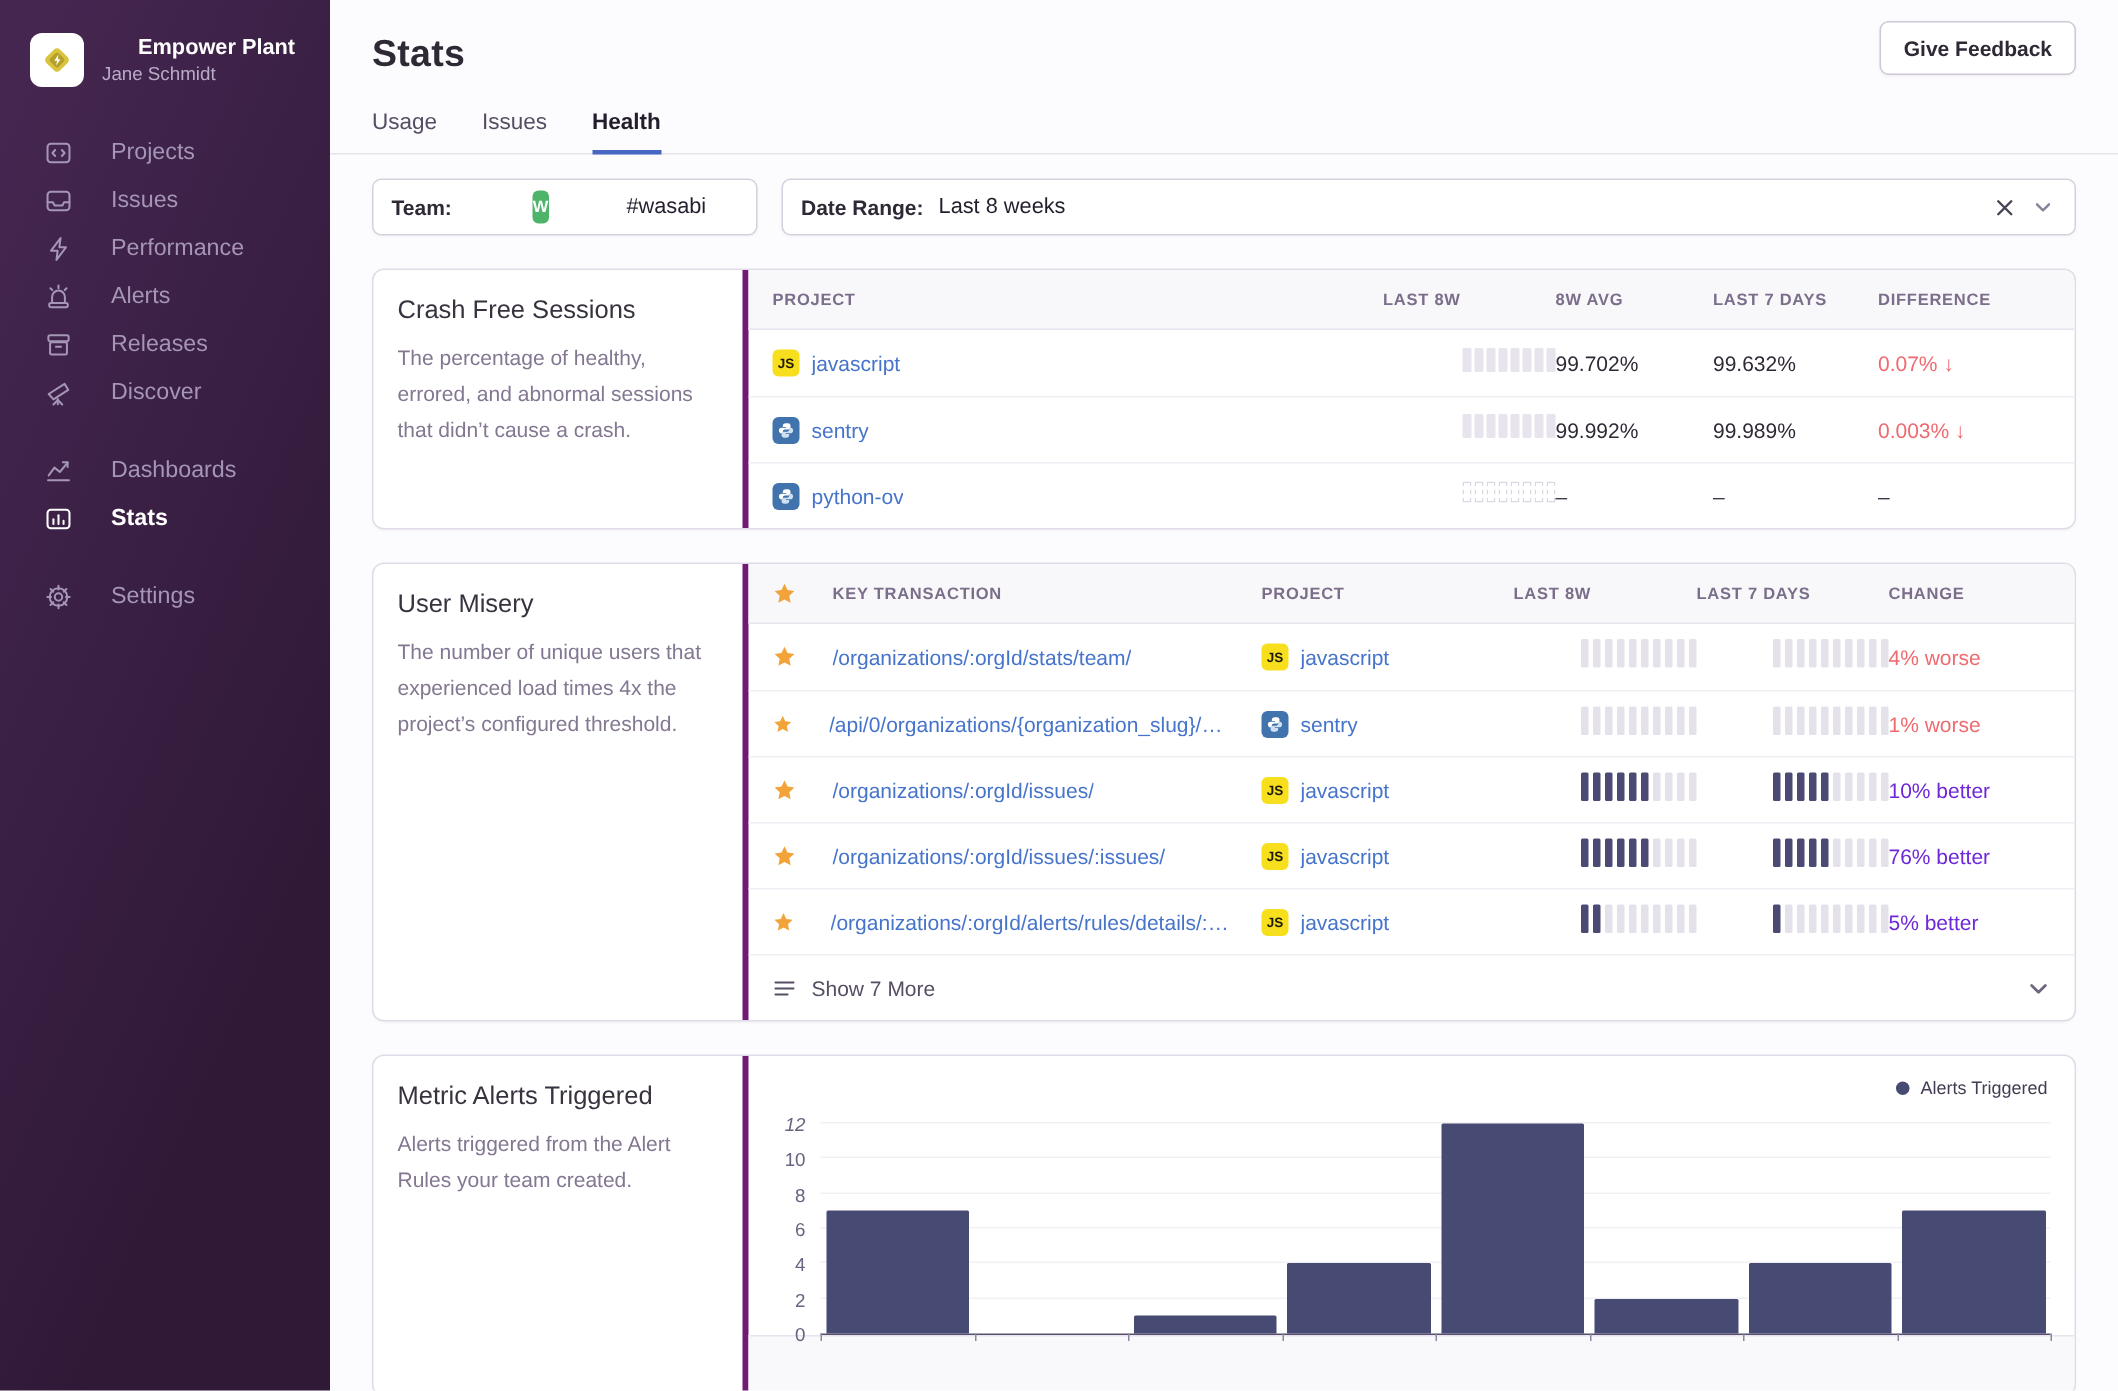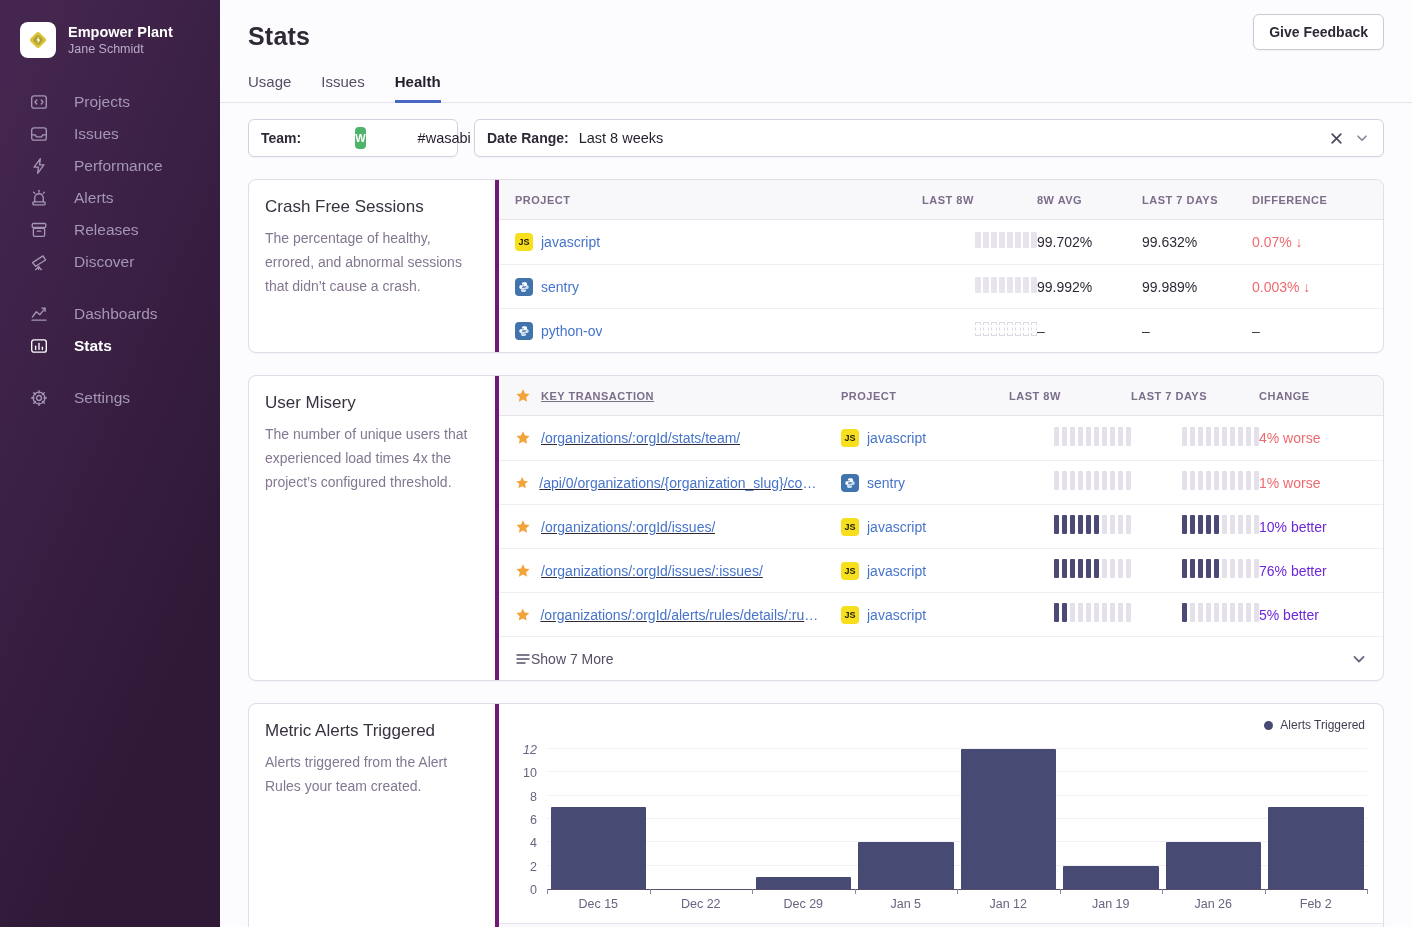--- a/index.html
+++ b/index.html
@@ -4,21 +4,21 @@
 <style>
   * { box-sizing: border-box; margin: 0; padding: 0; }
   html,body { width:1412px; height:927px; overflow:hidden; }
   body { font-family:"Liberation Sans", sans-serif; background:#fcfbfd; color:#2f2936; }
 
   
   .sidebar { position:fixed; left:0; top:0; bottom:0; width:220px;
     background:linear-gradient(294deg, #2f1937 25%, #452650 95%); color:#a496b4; }
   .org { display:flex; align-items:center; gap:12px; padding:22px 0 0 20px; }
   .org-avatar { width:36px; height:36px; background:#fff; border-radius:8px; display:flex; align-items:center; justify-content:center; flex:0 0 auto; }
-  .org-name { font-size:14.5px; font-weight:bold; color:#fff; line-height:1.25; }
+  .org-name { font-size:14.5px; font-weight:bold; color:#fff; line-height:1.25;margin-left:24px; }
   .org-user { font-size:12.5px; color:#b9abc6; line-height:1.3; }
   .nav { margin-top:28px; }
   .nav-item { display:flex; align-items:center; gap:26px; padding:7px 0 7px 30px; font-size:15.5px; cursor:pointer; }
   .nav-item svg { flex:0 0 auto; }
   .nav-item.active { color:#ffffff; font-weight:bold; }
   .nav-gap { height:20px; }
 
   
   .main { margin-left:220px; height:927px; }
   .page-head { position:relative; padding:22px 28px 0 28px; }
@@ -29,21 +29,21 @@
   .tabs { display:flex; gap:30px; padding:0 28px; margin-top:22px; border-bottom:1px solid #e8e2ec; }
   .tab { font-size:15px; color:#564d64; padding-bottom:10px; cursor:pointer; }
   .tab.active { color:#241e2c; font-weight:bold; border-bottom:3px solid #4668c2; margin-bottom:-1px; }
 
   .content { padding:16px 28px 0 28px; }
 
   
   .filter-row { display:flex; gap:16px; }
   .select-box { background:#fff; border:1px solid #d6cfdd; border-radius:6px; height:38px;
     display:flex; align-items:center; padding:0 12px; box-shadow:0 1px 2px rgba(43,34,51,.03); cursor:pointer; }
-  .team-select { width:210px;gap:44px; }
+  .team-select { width:257px;gap:44px; }
   .date-select { flex:1; }
   .f-label { font-size:14px; font-weight:bold; color:#2f2936; margin-right:10px; }
   .team-avatar { width:22px; height:22px; border-radius:4px; color:#fff; font-size:11px; font-weight:bold;
     display:flex; align-items:center; justify-content:center; margin-right:8px; }
   .f-value { font-size:14.5px; color:#241e2c; }
   .spacer { flex:1; }
   .icon-btn { display:flex; align-items:center; justify-content:center; padding:2px; cursor:pointer; }
 
   
   .panel { display:flex; background:#fff; border:1px solid #e2dbe8; border-radius:8px; margin-top:22px;
@@ -55,42 +55,42 @@
 
   .t-head { background:#f8f7fa; border-bottom:1px solid #e9e3ee; height:40px; align-items:center; padding:0 16px; }
   .th { font-size:11px; font-weight:bold; color:#7b6e8a; letter-spacing:.5px; white-space:nowrap; }
   .t-row { height:44px; align-items:center; padding:0 16px; border-top:1px solid #f1edf4; }
   .t-row:first-child { border-top:none; }
   .num { text-align:left; }
   .cell-val { font-size:14px; color:#2f2936; }
   .dash { color:#3f384a; }
   .link { font-size:14px; color:#4674ca; text-decoration:none; white-space:nowrap; overflow:hidden; text-overflow:ellipsis; display:inline-block; max-width:100%; cursor:pointer; }
   .proj-cell { display:flex; align-items:center; gap:8px; min-width:0; }
-  .trans-cell { display:flex; align-items:center; gap:10px; min-width:0; padding-right:20px;text-decoration:underline; }
+  .trans-cell { display:flex; align-items:center; gap:24px; min-width:0; padding-right:20px; }
 
   .crash-grid { display:grid; grid-template-columns:1fr 115px 105px 110px 115px; }
   .misery-grid { display:grid; grid-template-columns:1fr 168px 122px 128px 108px; }
   .alert-grid { display:grid; grid-template-columns:1fr 228px 142px 98px 112px; }
 
   .plat-icon { width:18px; height:18px; border-radius:4px; flex:0 0 auto; display:flex; align-items:center; justify-content:center; }
   .plat-js { background:#f7df1e; color:#1d1a05; font-size:9px; font-weight:bold; }
 
   .spark { display:inline-flex; gap:2px; align-items:flex-end; justify-content:flex-end; width:100%; }
   .spark i { width:6px; height:16px; background:#e7e4ed; border-radius:1px; }
   .spark.ghost i { background:transparent; border:1px dashed #dcd7e3; height:14px; }
 
   .score { display:inline-flex; gap:3px; justify-content:flex-end; width:100%; }
   .score i { width:5px; height:19px; border-radius:1px; background:#e4e1ea; }
   .score i.on { background:#4a4a74; }
 
   .diff-down { color:#ee6a6f; font-size:14px; white-space:nowrap; }
   .change-worse { color:#ee6a6f; font-size:14px; }
   .change-better { color:#6d28d9; font-size:14px; }
 
-  .show-more { display:flex; align-items:center; height:44px; padding:0 16px; border-top:1px solid #f1edf4; color:#564d64; font-size:14px; cursor:pointer; }
+  .show-more { display:flex; align-items:center; gap:10px; height:44px; padding:0 16px; border-top:1px solid #f1edf4; color:#564d64; font-size:14px; cursor:pointer; }
   .show-more .chev { margin-left:auto; }
 
   
   .chart-wrap { position:relative; padding:14px 16px 0 16px; }
   .legend { position:absolute; top:14px; right:18px; display:flex; align-items:center; gap:7px; z-index:5; }
   .legend-dot { width:9px; height:9px; border-radius:50%; }
   .legend-label { font-size:12px; color:#433c52; }
   .chart-body { display:flex; margin-top:8px; }
   .y-gutter { width:32px; position:relative; height:164px; flex:0 0 auto; }
   .y-tick { position:absolute; right:10px; font-size:12.5px; color:#6b6380; }
@@ -607,30 +607,20 @@
                 <div class="axis-tick" style="left: 12.5%;"></div>
                 <div class="axis-tick" style="left: 25%;"></div>
                 <div class="axis-tick" style="left: 37.5%;"></div>
                 <div class="axis-tick" style="left: 50%;"></div>
                 <div class="axis-tick" style="left: 62.5%;"></div>
                 <div class="axis-tick" style="left: 75%;"></div>
                 <div class="axis-tick" style="left: 87.5%;"></div>
                 <div class="axis-tick" style="left: 100%;"></div>
               </div>
           </div>
-          <div class="x-labels" id="x-labels">
-              <span class="x-label">Dec 15</span>
-              <span class="x-label">Dec 22</span>
-              <span class="x-label">Dec 29</span>
-              <span class="x-label">Jan 5</span>
-              <span class="x-label">Jan 12</span>
-              <span class="x-label">Jan 19</span>
-              <span class="x-label">Jan 26</span>
-              <span class="x-label">Feb 2</span>
-            </div>
         </div>
         <div class="alert-head alert-grid">
           
           
           
           
           
         </div>
       </div>
     </div>

